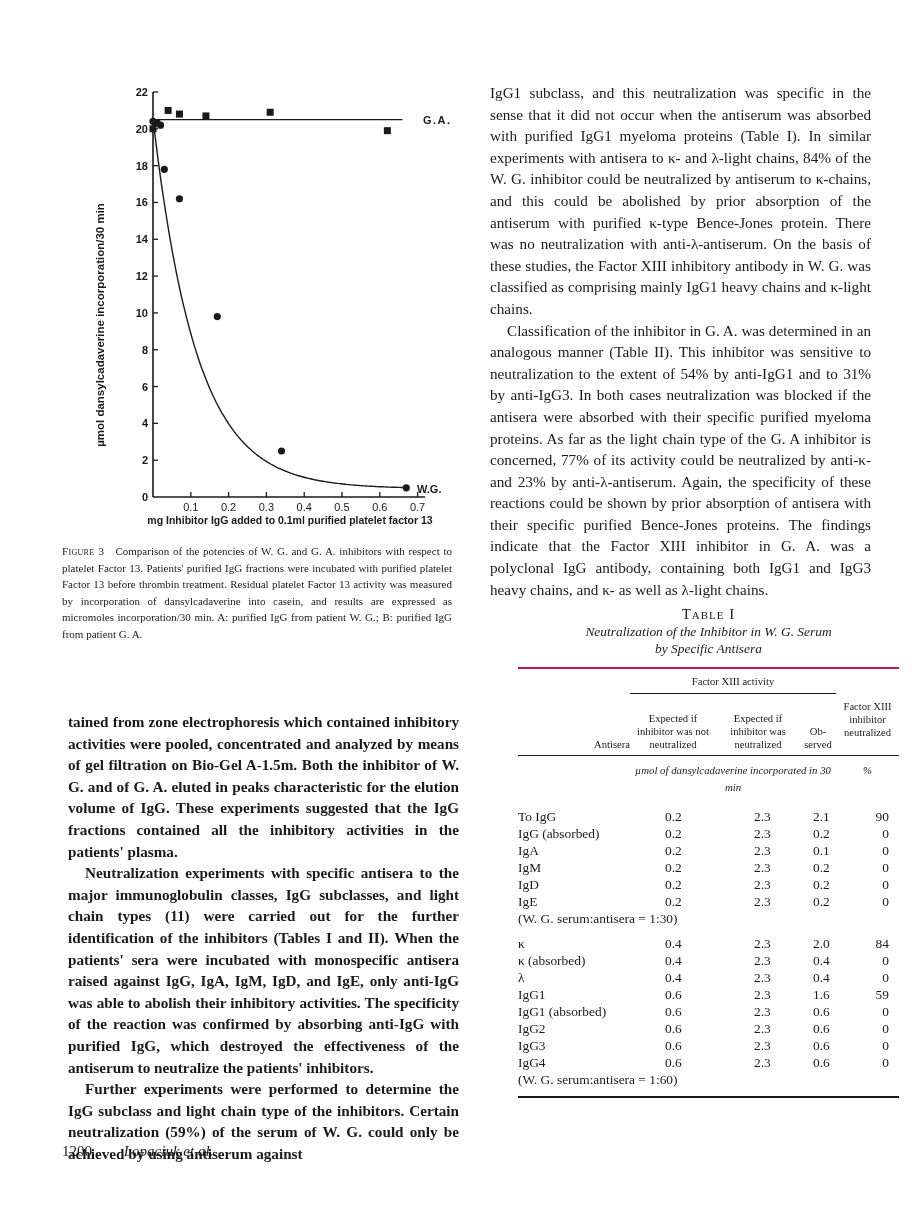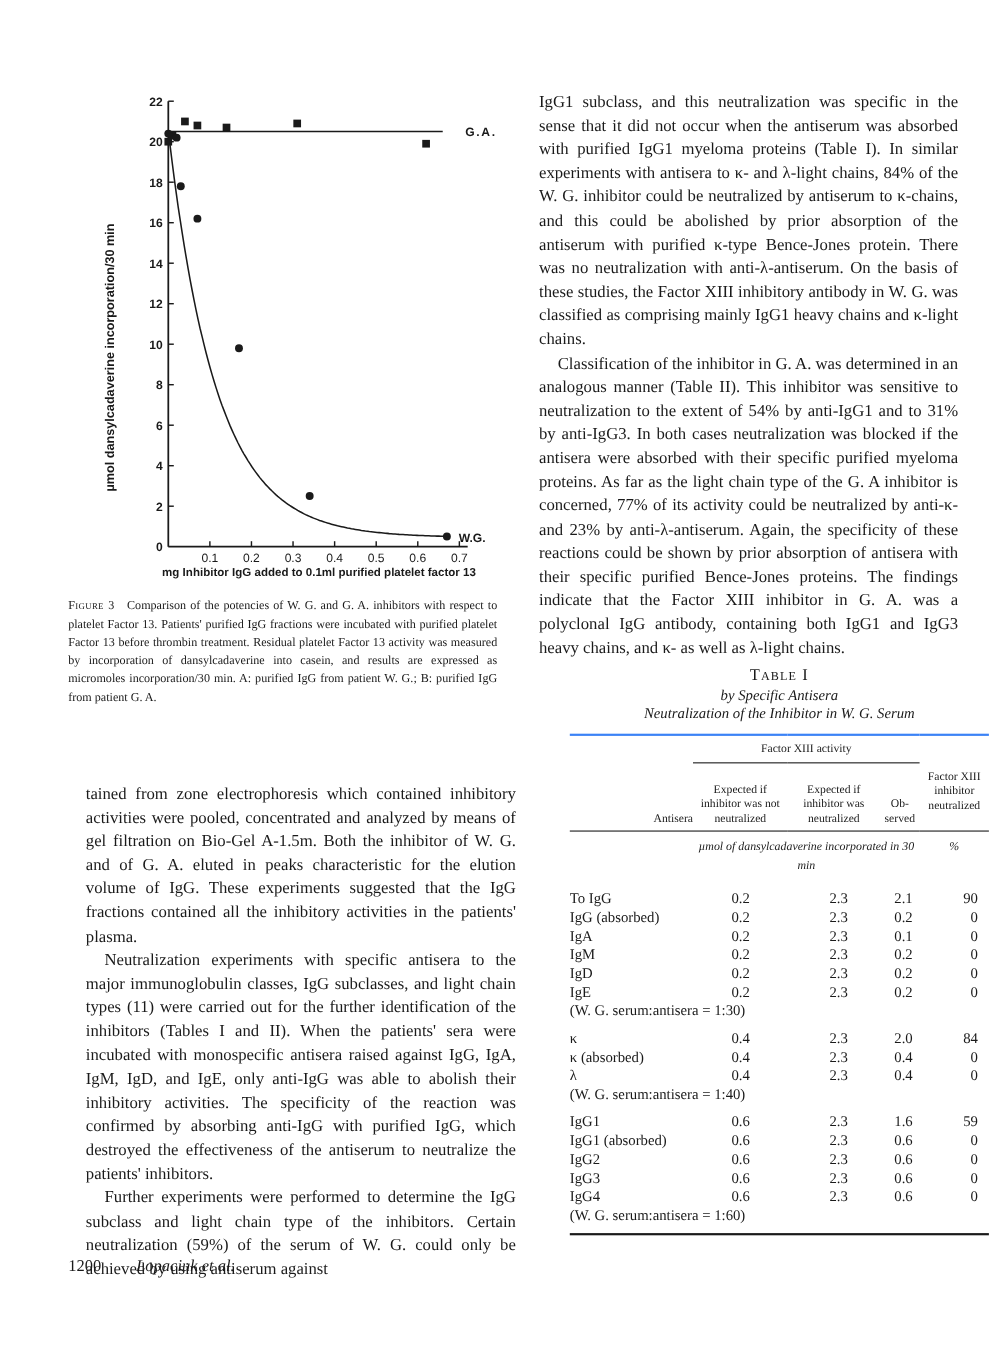--- a/index.html
+++ b/index.html
@@ -6,28 +6,28 @@
   body { width:912px; height:1228px; position:relative; overflow:hidden; color:#1a1a1a;
          font-family:"Liberation Serif","DejaVu Serif",serif; }
   .abs { position:absolute; }
   .col-text { font-size:15.2px; line-height:21.6px; text-align:justify; }
   .col-text p { margin:0; }
   .col-text p.ind { text-indent:17px; }
   #figure { left:60px; top:80px; width:400px; height:460px; }
   #figure svg { font-family:"Liberation Sans","DejaVu Sans",sans-serif; }
   #caption { left:62px; top:543px; width:390px; font-size:11px; line-height:16.5px; text-align:justify; }
   #caption .fig-label { font-variant:small-caps; letter-spacing:0.3px; }
-  #left-text { left:78px; top:711px; width:391px; }
+  #left-text { left:68px; top:711px; width:391px;font-weight:bold; }
   #right-text { left:490px; top:82px; width:381px; }
   #table-block { left:518px; top:605px; width:381px; }
   .tbl-title { text-align:center; font-size:15px; font-variant:small-caps; letter-spacing:1px; line-height:18px; }
   .tbl-sub { text-align:center; font-style:italic; font-size:13.4px; line-height:17px; }
   table.t1 { width:100%; border-collapse:collapse; margin-top:10px; font-size:13.4px; }
   table.t1 th { font-weight:normal; font-size:10.6px; line-height:13px; padding:0; vertical-align:bottom; }
-  .rule-top { border-top:2px solid #3b82f6;text-align:center; }
+  .rule-top { border-top:2px solid #be185d;text-align:center; }
   .rule-mid { border-bottom:1.3px solid #1a1a1a; }
   table.t1 td { padding:0; line-height:17px; }
   td.num { text-align:left; }
   td.c1 { padding-left:35px !important; }
   td.c2 { padding-left:38px !important; }
   td.c3 { padding-left:13px !important; }
   td.c4 { text-align:right; padding-right:10px !important; }
   .units { font-style:italic; font-size:10.8px; line-height:12px; text-align:center; }
   #footer { left:62px; top:1143px; font-size:15px; }
   #footer .author { font-style:italic; margin-left:28px; }
@@ -120,22 +120,22 @@
   <p class="ind">Further experiments were performed to determine the IgG subclass and light chain type of the inhibitors. Certain neutralization (59%) of the serum of W. G. could only be achieved by using antiserum against</p>
 </div>
 
 <div id="right-text" class="abs col-text">
   <p>IgG1 subclass, and this neutralization was specific in the sense that it did not occur when the antiserum was absorbed with purified IgG1 myeloma proteins (Table I). In similar experiments with antisera to κ- and λ-light chains, 84% of the W. G. inhibitor could be neutralized by antiserum to κ-chains, and this could be abolished by prior absorption of the antiserum with purified κ-type Bence-Jones protein. There was no neutralization with anti-λ-antiserum. On the basis of these studies, the Factor XIII inhibitory antibody in W. G. was classified as comprising mainly IgG1 heavy chains and κ-light chains.</p>
   <p class="ind">Classification of the inhibitor in G. A. was determined in an analogous manner (Table II). This inhibitor was sensitive to neutralization to the extent of 54% by anti-IgG1 and to 31% by anti-IgG3. In both cases neutralization was blocked if the antisera were absorbed with their specific purified myeloma proteins. As far as the light chain type of the G. A inhibitor is concerned, 77% of its activity could be neutralized by anti-κ- and 23% by anti-λ-antiserum. Again, the specificity of these reactions could be shown by prior absorption of antisera with their specific purified Bence-Jones proteins. The findings indicate that the Factor XIII inhibitor in G. A. was a polyclonal IgG antibody, containing both IgG1 and IgG3 heavy chains, and κ- as well as λ-light chains.</p>
 </div>
 
 <div id="table-block" class="abs">
   <div class="tbl-title">Table I</div>
+  <div class="tbl-sub">Neutralization of the Inhibitor in W. G. Serum</div>
   <div class="tbl-sub">by Specific Antisera</div>
-  <div class="tbl-sub">Neutralization of the Inhibitor in W. G. Serum</div>
   <table class="t1">
     <thead>
       <tr class="rule-top">
         <th style="height:24px"></th>
         <th colspan="3" style="vertical-align:middle;height:24px;border-bottom:1.3px solid #1a1a1a;">Factor XIII activity</th>
         <th></th>
       </tr>
       <tr class="rule-mid">
         <th style="width:112px;padding-bottom:4px;padding-top:6px;text-align:right;">Antisera</th>
         <th style="width:86px;padding-bottom:4px;padding-top:6px;">Expected if inhibitor was not neutralized</th>
@@ -210,23 +210,20 @@
           <td class="c4">0</td>
         </tr>
         <tr>
           <td>λ</td>
           <td class="num c1">0.4</td>
           <td class="num c2">2.3</td>
           <td class="num c3">0.4</td>
           <td class="c4">0</td>
         </tr>
         <tr>
-          <td colspan="5" style="padding-bottom: 8px;">(W. G. serum:antisera = 1:40)</td>
-        </tr>
-        <tr>
           <td>IgG1</td>
           <td class="num c1">0.6</td>
           <td class="num c2">2.3</td>
           <td class="num c3">1.6</td>
           <td class="c4">59</td>
         </tr>
         <tr>
           <td>IgG1 (absorbed)</td>
           <td class="num c1">0.6</td>
           <td class="num c2">2.3</td>

